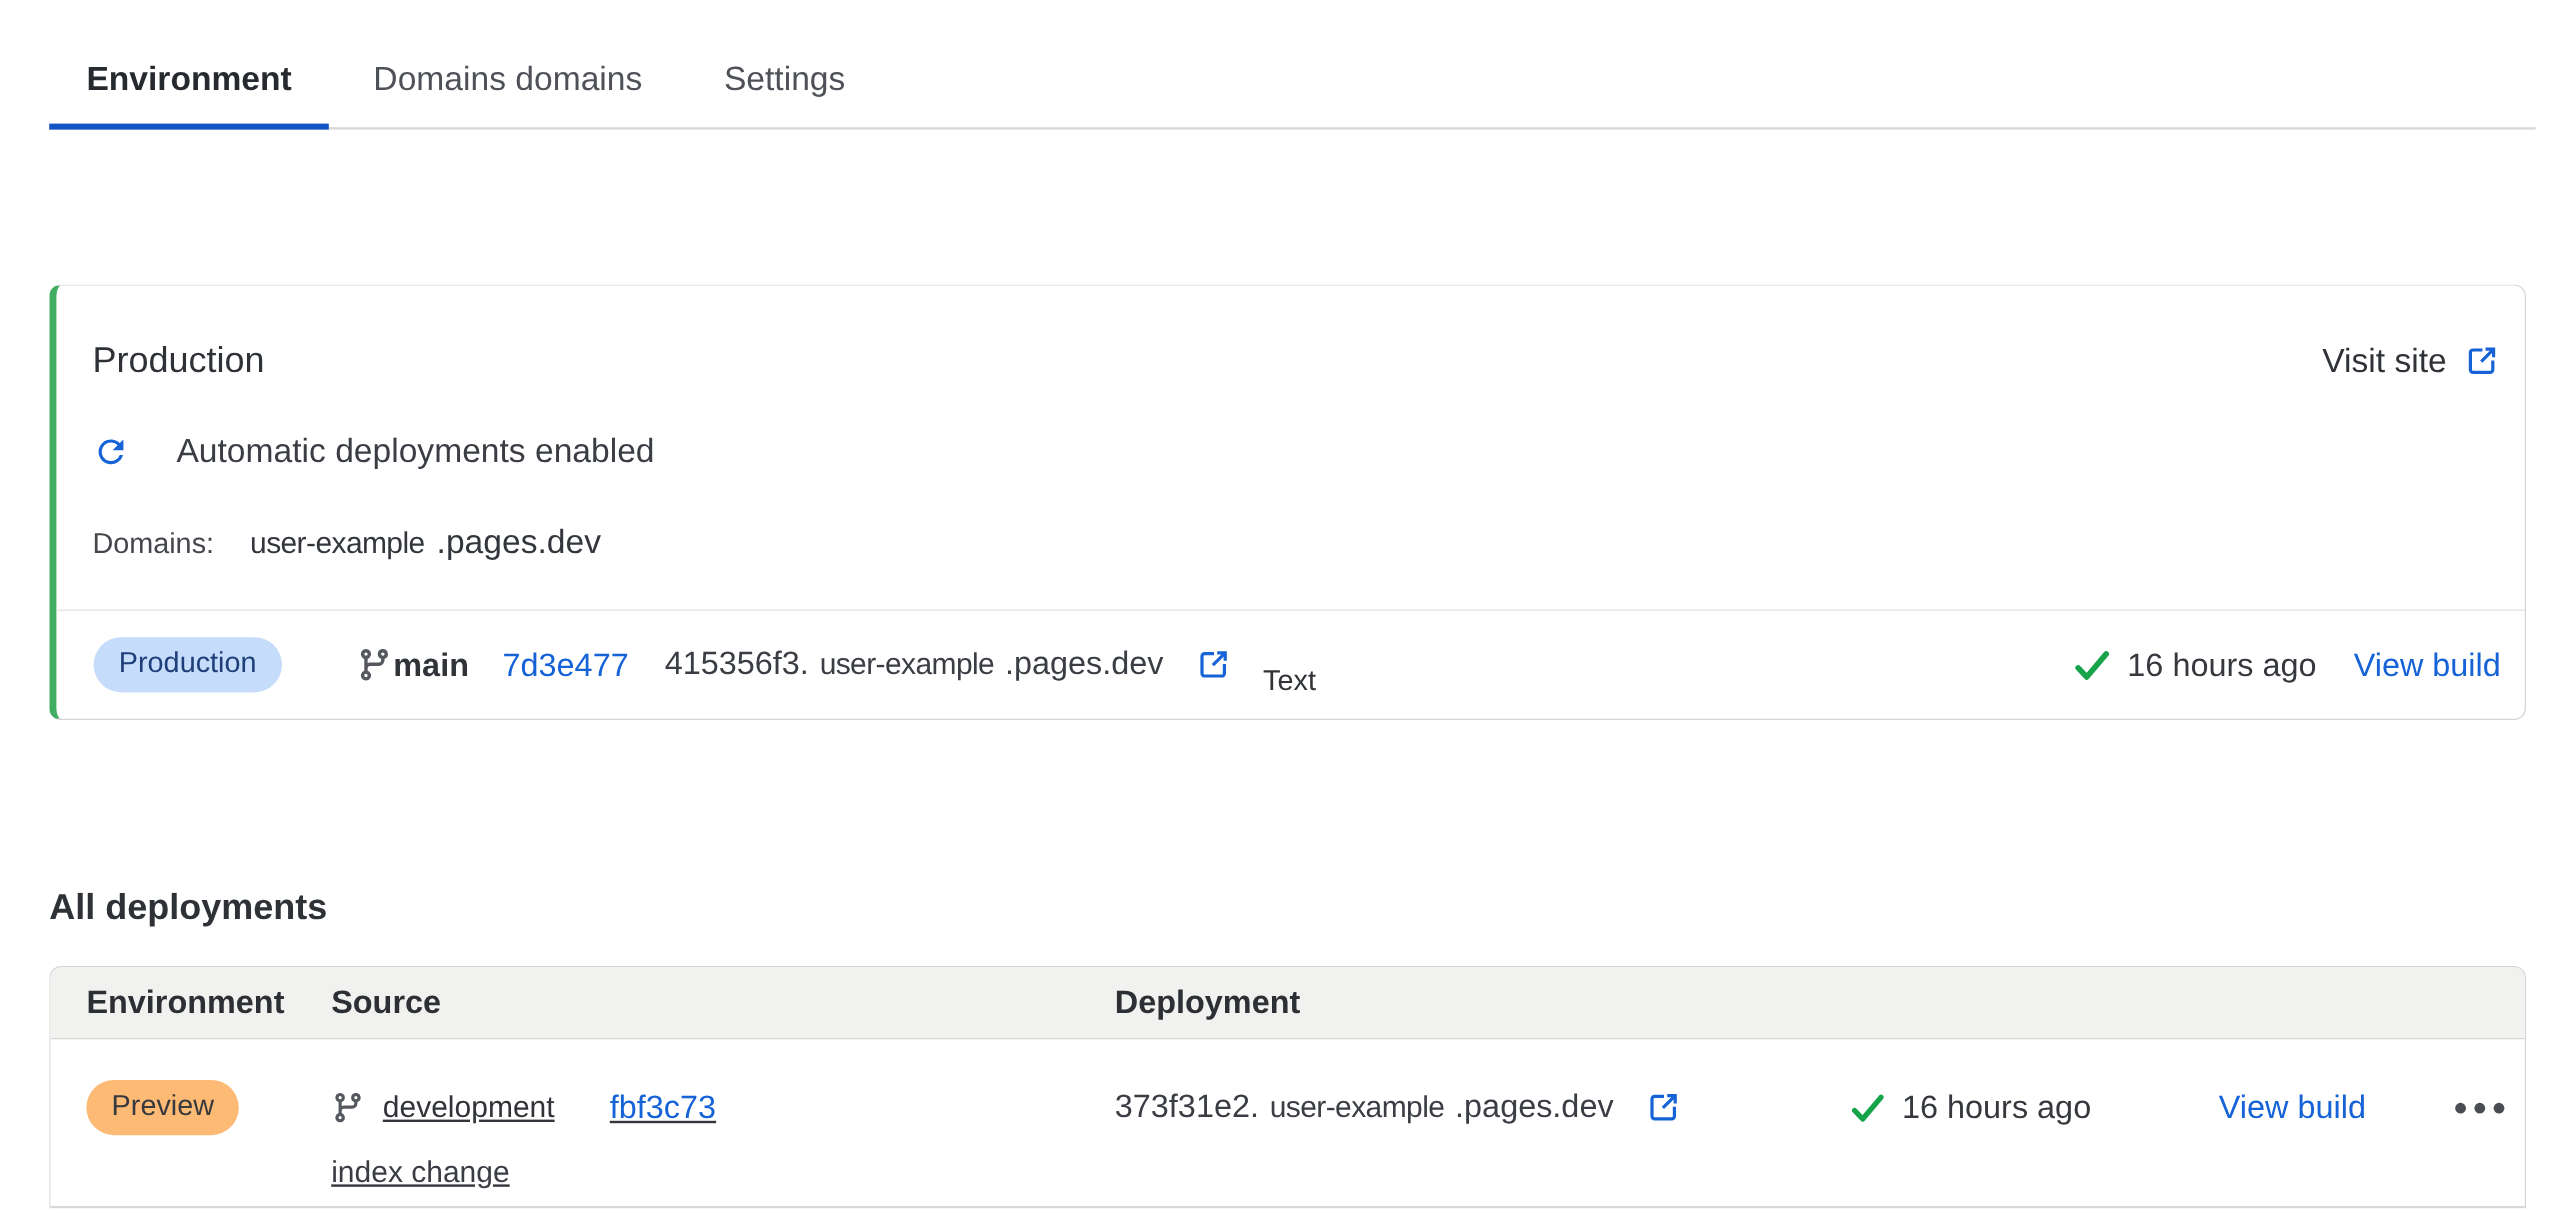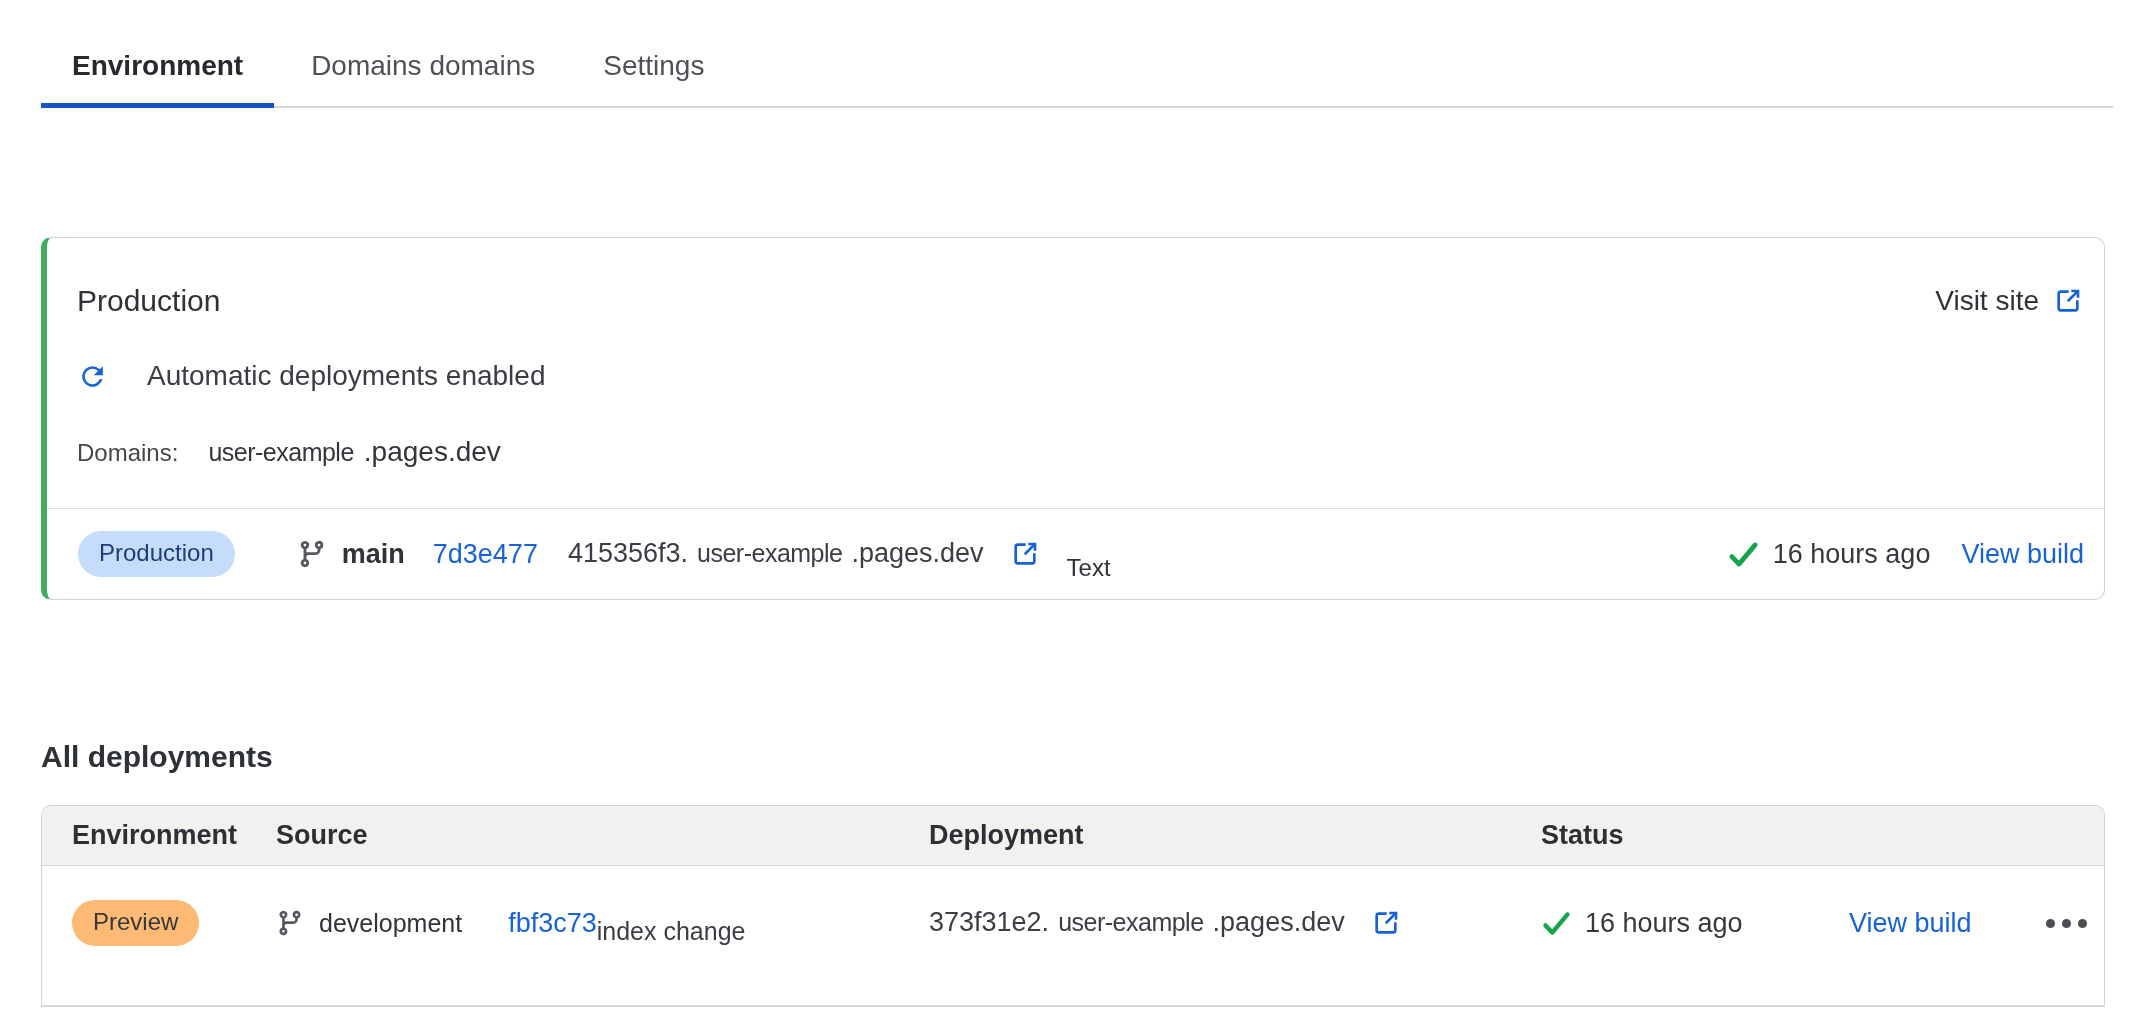--- a/index.html
+++ b/index.html
@@ -72,21 +72,21 @@
     padding: 0 20px 0 31px;
   }
   .badge {
     font-size: 24px; line-height: 1;
     padding: 10px 21px 12px 21px;
     border-radius: 999px; white-space: nowrap;
   }
   .badge.production { background: #c6dcfb; color: #1d3e79; margin-right: 62px; }
   .badge.preview    { background: #fdba74; color: #37393d; }
   .branch {
-    display: flex; align-items: center; gap: 15px;
+    display: flex; align-items: center; gap: 1px;
     font-size: 27px; font-weight: 700; color: #303338; margin-right: 28px;
     white-space: nowrap;
   }
   .commit-link { color: #1563d6; font-size: 27px; text-decoration: none; cursor: pointer; margin-right: 30px; white-space: nowrap; }
   .deploy-url {
     display: flex; align-items: baseline; gap: 9px;
     font-size: 27px; color: #3a3e44; text-decoration: none; cursor: pointer;
     white-space: nowrap;
   }
   .deploy-url .ext { align-self: center; margin-left: 16px; }
@@ -117,21 +117,21 @@
     height: 60px; align-items: center;
     font-weight: 700; font-size: 27px; color: #2c2f34;
   }
   .trow {
     padding-top: 34px;
     height: 141px;
     border-bottom: 2px solid #d8d8d6;
     align-items: start;
   }
   .cell-line { display: flex; align-items: center; height: 46px; }
-  .source-cell { display: flex; flex-direction: row; }
+  .source-cell { display: flex; flex-direction: column; text-decoration: underline; }
   .source-line { display: flex; align-items: center; gap: 15px; font-size: 25px; color: #303338; }
   .source-line .commit-link { font-size: 27px; margin-left: 31px; margin-right: 0; }
   .commit-msg { font-size: 25px; color: #3a3e44; margin-top: 17px; }
   .status-cell .time { margin-left: 13px; font-size: 27px; }
   .menu-btn { display: flex; gap: 7px; align-items: center; cursor: pointer; padding: 6px 2px; }
   .dot { width: 9px; height: 9px; border-radius: 50%; background: #4a4d52; }
 
   svg { display: block; flex: none; }
 </style>
 </head>
@@ -226,21 +226,20 @@
     </div>
   </section>
 
   <h2 class="all-title">All deployments</h2>
 
   <section class="table">
     <div class="thead">
       <span>Environment</span>
       <span>Source</span>
       <span>Deployment</span>
-      <span>Status</span>
       <span></span>
         <span></span>
     </div>
 
     <div class="trow">
       <div class="cell-line">
         <span class="badge preview">Preview</span>
       </div>
 
       <div class="source-cell">

